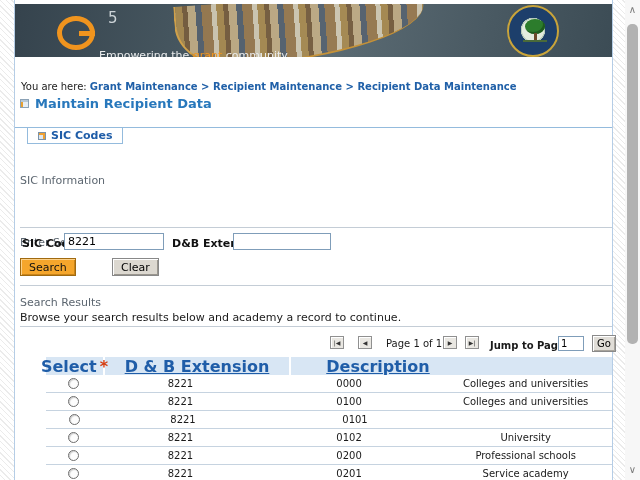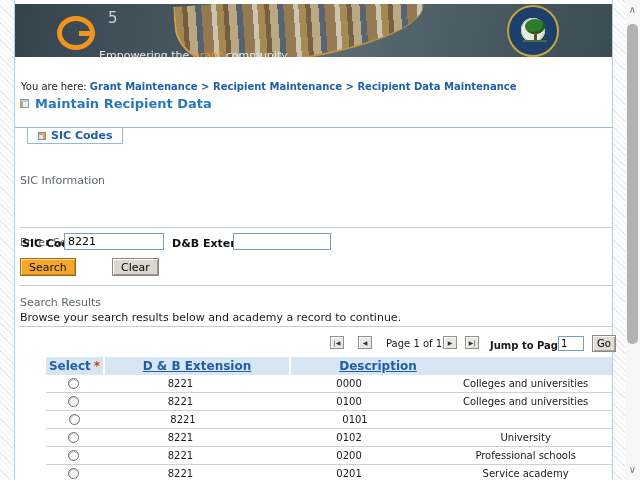--- a/index.html
+++ b/index.html
@@ -94,21 +94,21 @@
   .pg-status { position:absolute; font-size:10px; color:#1a1a1a; }
   .jump-label { position:absolute; font-size:10px; font-weight:bold; color:#1a1a1a; }
   .jump-input { position:absolute; width:26px; height:15px; border:1px solid #7f9db9; font-size:10px; padding:0 2px; font-family:"DejaVu Sans",sans-serif; }
   .go-btn { position:absolute; width:24px; height:17px; font-size:10px; line-height:14px; text-align:center;
     background:#e0ddd7; border:1px solid #8a8a8a; box-shadow: inset 1px 1px 0 #fff, inset -1px -1px 0 #a8a49c;
     font-family:"DejaVu Sans",sans-serif; cursor:default; }
   
   .results-table { position:absolute; left:46px; top:357px; width:566px; }
   .t-header { display:flex; height:18px; background:#d8e6f4; }
   .t-header .cell { border-right:2px solid #fff; display:flex; align-items:center; justify-content:center;
-    font-size:12px; font-weight:bold; color:#1f5da8; white-space:nowrap; }
+    font-size:16px; font-weight:bold; color:#1f5da8; white-space:nowrap; }
   .t-header .cell:last-child { border-right:none; }
   .t-header .cell a { color:#1f5da8; text-decoration:underline; cursor:pointer; }
   .req-mark { color:#d43c10; margin-left:3px; font-weight:bold; }
   .t-row { display:flex; height:18px; border-bottom:1px solid #c6d3e0; background:#fff; }
   .t-row .cell { border-right:2px solid transparent; display:flex; align-items:center; justify-content:center;
     font-size:10px; color:#1a1a1a; white-space:nowrap; }
   .c-select { width:59px; } .c-gov { width:158px; } .c-dnb { width:186px; } .c-desc { width:174px; }
   .radio { width:11px; height:11px; border:1px solid #6e6e6e; border-radius:50%; background:#fdfdfd;
     box-shadow: inset 1px 1px 1px #cfcfcf; cursor:default; }
   

